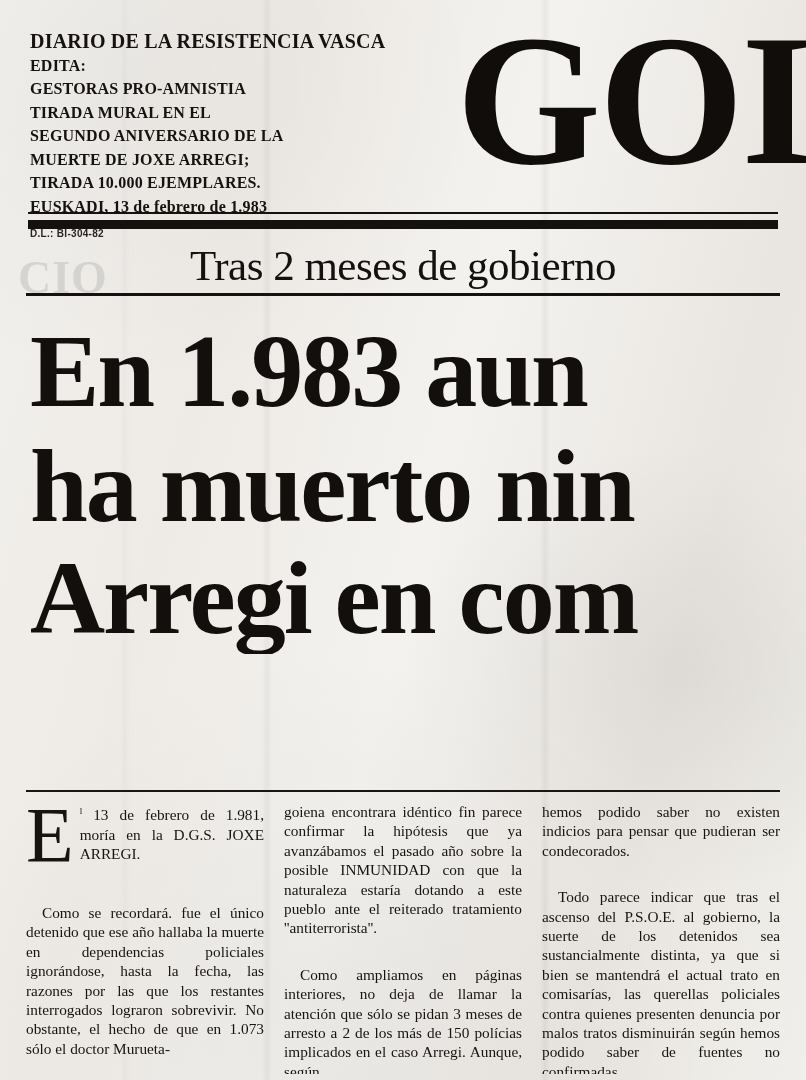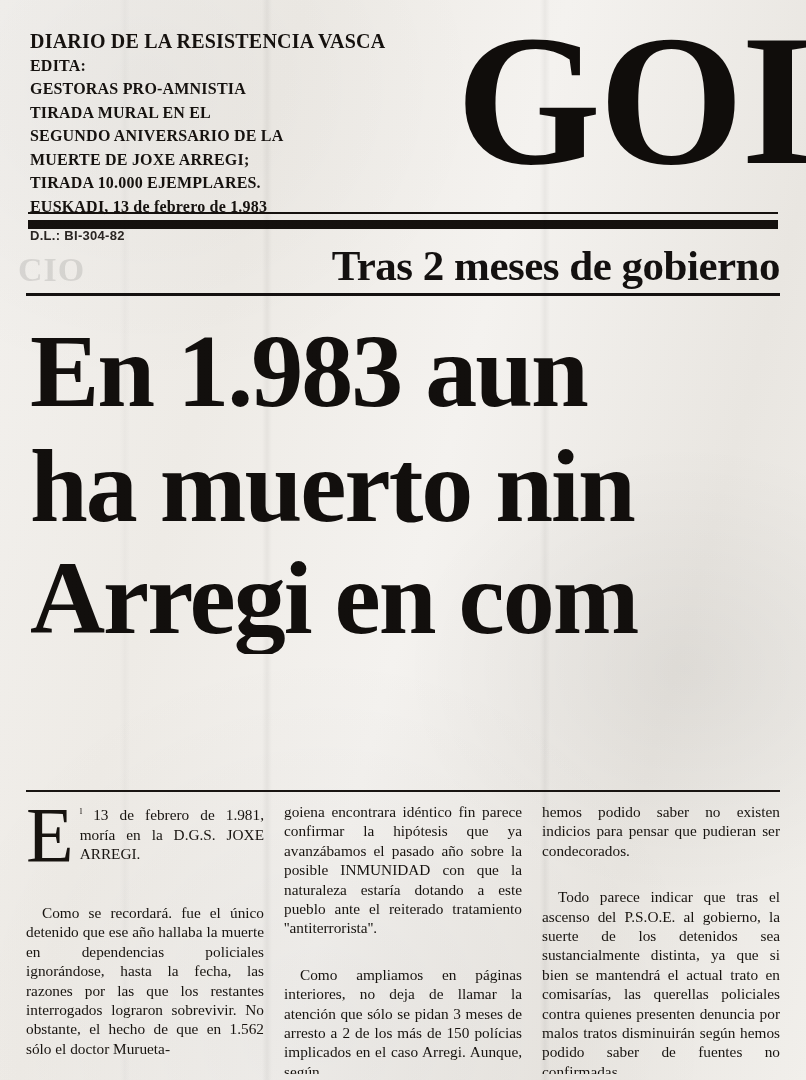--- a/index.html
+++ b/index.html
@@ -71,21 +71,21 @@
     line-height: 23.5px;
     letter-spacing: .2px;
     color: #16120f;
     white-space: nowrap;
   }
   .mh-line.first { font-size: 20px; }
   .dl-line {
     margin-top: 10px;
     font-family: "Liberation Sans", sans-serif;
     font-weight: bold;
-    font-size: 13px;
+    font-size: 10px;
     letter-spacing: .3px;
     color: #2a2522;
   }
   #masthead-logo {
     position: absolute;
     right: -6px;
     top: 16px;
     font-family: "Liberation Serif", serif;
     font-weight: bold;
     font-size: 186px;
@@ -107,23 +107,23 @@
     background: #15110e;
     margin: 6px 28px 0 28px;
   }
 
   
   #headline-block {
     position: relative;
     padding: 12px 26px 0 26px;
   }
   .kicker {
-    text-align: right;
-    font-family: "Liberation Serif", serif;
-    font-weight: bold;
+    text-align: center;
+    font-family: "Liberation Serif", serif;
+    font-weight: normal;
     font-size: 43px;
     line-height: 50px;
     letter-spacing: -0.5px;
     color: #141110;
     border-bottom: 3px solid #141110;
     display: block;
     padding-bottom: 2px;
     margin: 0 auto;
     width: 100%;
     white-space: nowrap;
@@ -141,21 +141,21 @@
   .hl2 { font-size: 104px; line-height: 112px; padding-left: 4px; }
   .hl3 { font-size: 104px; line-height: 112px; padding-left: 4px; }
 
   
   .ghost {
     position: absolute;
     left: 18px;
     top: 22px;
     font-family: "Liberation Serif", serif;
     font-weight: bold;
-    font-size: 34px;
+    font-size: 46px;
     color: rgba(0,0,0,0.10);
     letter-spacing: 1px;
     pointer-events: none;
   }
 
   
   #body-area {
     position: absolute;
     left: 0;
     right: 0;
@@ -239,21 +239,21 @@
     <div class="headline hl2">ha muerto nin</div>
     <div class="headline hl3">Arregi en com</div>
   </div>
 
   <div id="body-area">
     <div id="col-rule-top"></div>
     <div id="columns">
 
       <div class="col">
         <p class="lead dropcap-para"><span class="dropcap">E</span><span class="sup">l</span><span> 13 de febrero de 1.981, moría en la D.G.S. JOXE ARREGI.</span></p>
-        <p>Como se recordará. fue el único detenido que ese año hallaba la muerte en dependencias policiales ignorándose, hasta la fecha, las razones por las que los restantes interrogados lograron sobrevivir. No obstante, el hecho de que en 1.562 sólo el doctor Murueta-</p>
+        <p>Como se recordará. fue el único detenido que ese año hallaba la muerte en dependencias policiales ignorándose, hasta la fecha, las razones por las que los restantes interrogados lograron sobrevivir. No obstante, el hecho de que en 1.073 sólo el doctor Murueta-</p>
       </div>
 
       <div class="col">
         <p class="lead">goiena encontrara idéntico fin parece confirmar la hipótesis que ya avanzábamos el pasado año sobre la posible INMUNIDAD con que la naturaleza estaría dotando a este pueblo ante el reiterado tratamiento ''antiterrorista''.</p>
         <p>Como ampliamos en páginas interiores, no deja de llamar la atención que sólo se pidan 3 meses de arresto a 2 de los más de 150 polícias implicados en el caso Arregi. Aunque, según</p>
       </div>
 
       <div class="col">
         <p class="lead">hemos podido saber no existen indicios para pensar que pudieran ser condecorados.</p>
         <p>Todo parece indicar que tras el ascenso del P.S.O.E. al gobierno, la suerte de los detenidos sea sustancialmente distinta, ya que si bien se mantendrá el actual trato en comisarías, las querellas policiales contra quienes presenten denuncia por malos tratos disminuirán según hemos podido saber de fuentes no confirmadas.</p>

